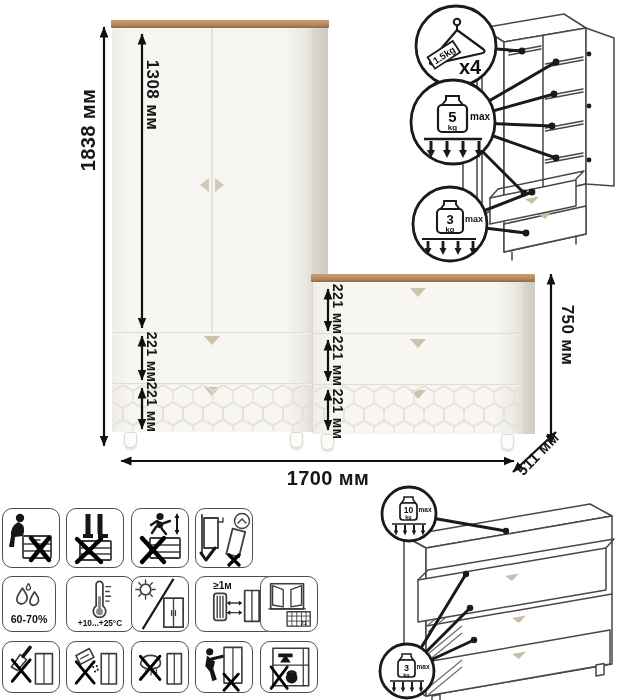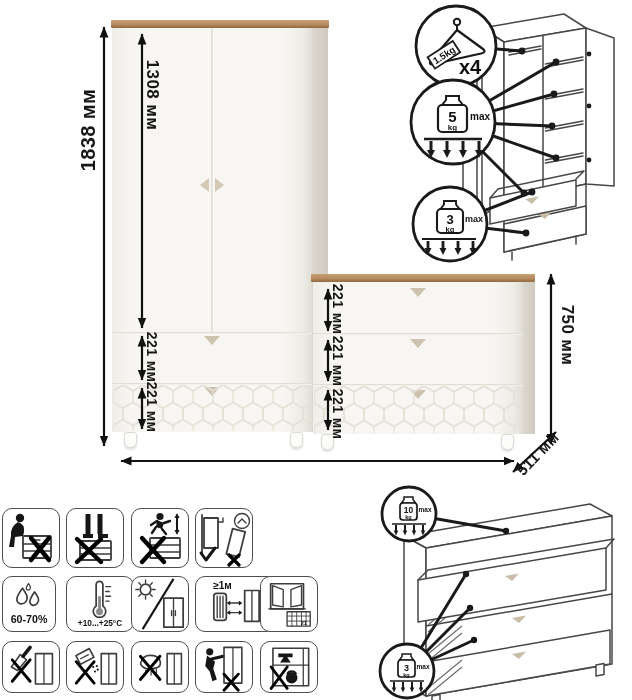--- a/index.html
+++ b/index.html
@@ -125,20 +125,21 @@
 
   <div class="dim f20" style="left:46px;top:119px;width:84px;transform:rotate(-90deg)">1838 мм</div>
   <div class="dim f18" style="left:112px;top:84px;width:80px;transform:rotate(90deg)">1308 мм</div>
   <div class="dim f15" style="left:122px;top:346px;width:60px;transform:rotate(90deg)">221 мм</div>
   <div class="dim f15" style="left:122px;top:396px;width:60px;transform:rotate(90deg)">221 мм</div>
   <div class="dim f15" style="left:308px;top:298px;width:60px;transform:rotate(90deg)">221 мм</div>
   <div class="dim f15" style="left:308px;top:350px;width:60px;transform:rotate(90deg)">221 мм</div>
   <div class="dim f15" style="left:308px;top:403px;width:60px;transform:rotate(90deg)">221 мм</div>
   <div class="dim f18" style="left:527px;top:324px;width:80px;transform:rotate(90deg)">750 мм</div>
   <div class="dim f16" style="left:503px;top:443px;width:70px;transform:rotate(-46deg)">511 мм</div>
+  <div class="dim f20" style="left:263px;top:467px;width:130px">1700 мм</div>
 
   <svg class="abs" style="left:406px;top:2px" width="226" height="262" viewBox="0 0 226 262">
     <defs>
       <pattern id="hexW" width="13" height="22.5" patternUnits="userSpaceOnUse">
         <g stroke="#bdbdbd" stroke-width="1" fill="none">
           <path d="M6.5 0 l6.5 3.75 v7.5 l-6.5 3.75 l-6.5 -3.75 v-7.5 z"></path>
           <path d="M0 11.25 l6.5 3.75 v7.5 l-6.5 3.75 l-6.5 -3.75 v-7.5 z"></path>
           <path d="M13 11.25 l6.5 3.75 v7.5 l-6.5 3.75 l-6.5 -3.75 v-7.5 z"></path>
           <path d="M0 -11.25 l6.5 3.75 v7.5 l-6.5 3.75 l-6.5 -3.75 v-7.5 z"></path>
           <path d="M13 -11.25 l6.5 3.75 v7.5 l-6.5 3.75 l-6.5 -3.75 v-7.5 z"></path>

